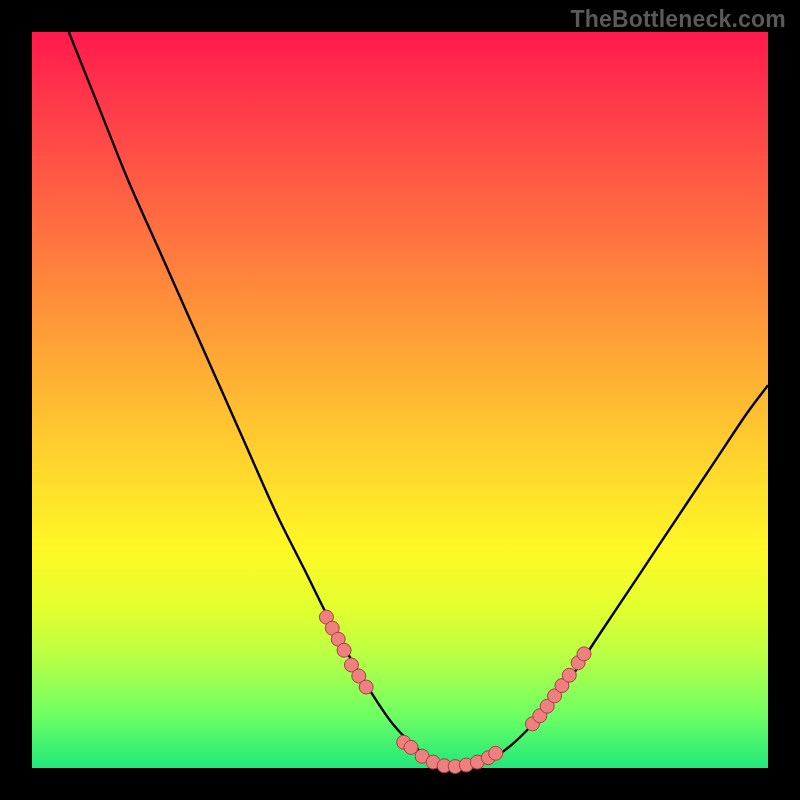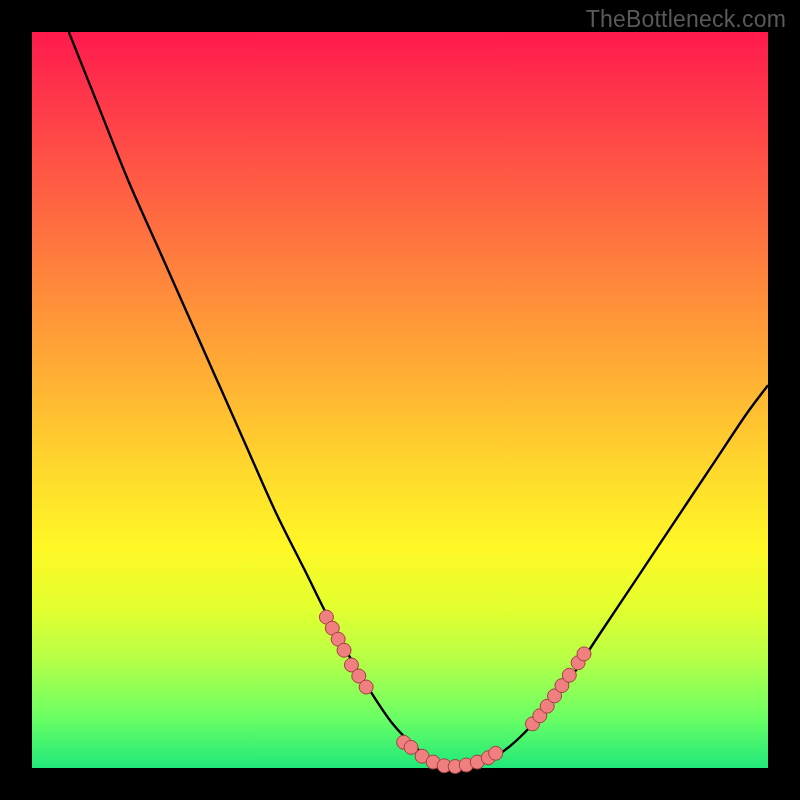--- a/index.html
+++ b/index.html
@@ -36,21 +36,21 @@
       #b8ff46 85%,
       #6cff64 93%,
       #20e87a 100%);
   }
   .attribution {
     position: absolute;
     top: 6px;
     right: 14px;
     color: #5a5a5a;
     font-size: 23px;
-    font-weight: 400;
+    font-weight: 700;
     letter-spacing: 0.2px;
   }
   svg.curve {
     position: absolute;
     left: 0; top: 0;
     width: 736px; height: 736px;
     overflow: visible;
   }
 </style>
 </head>

